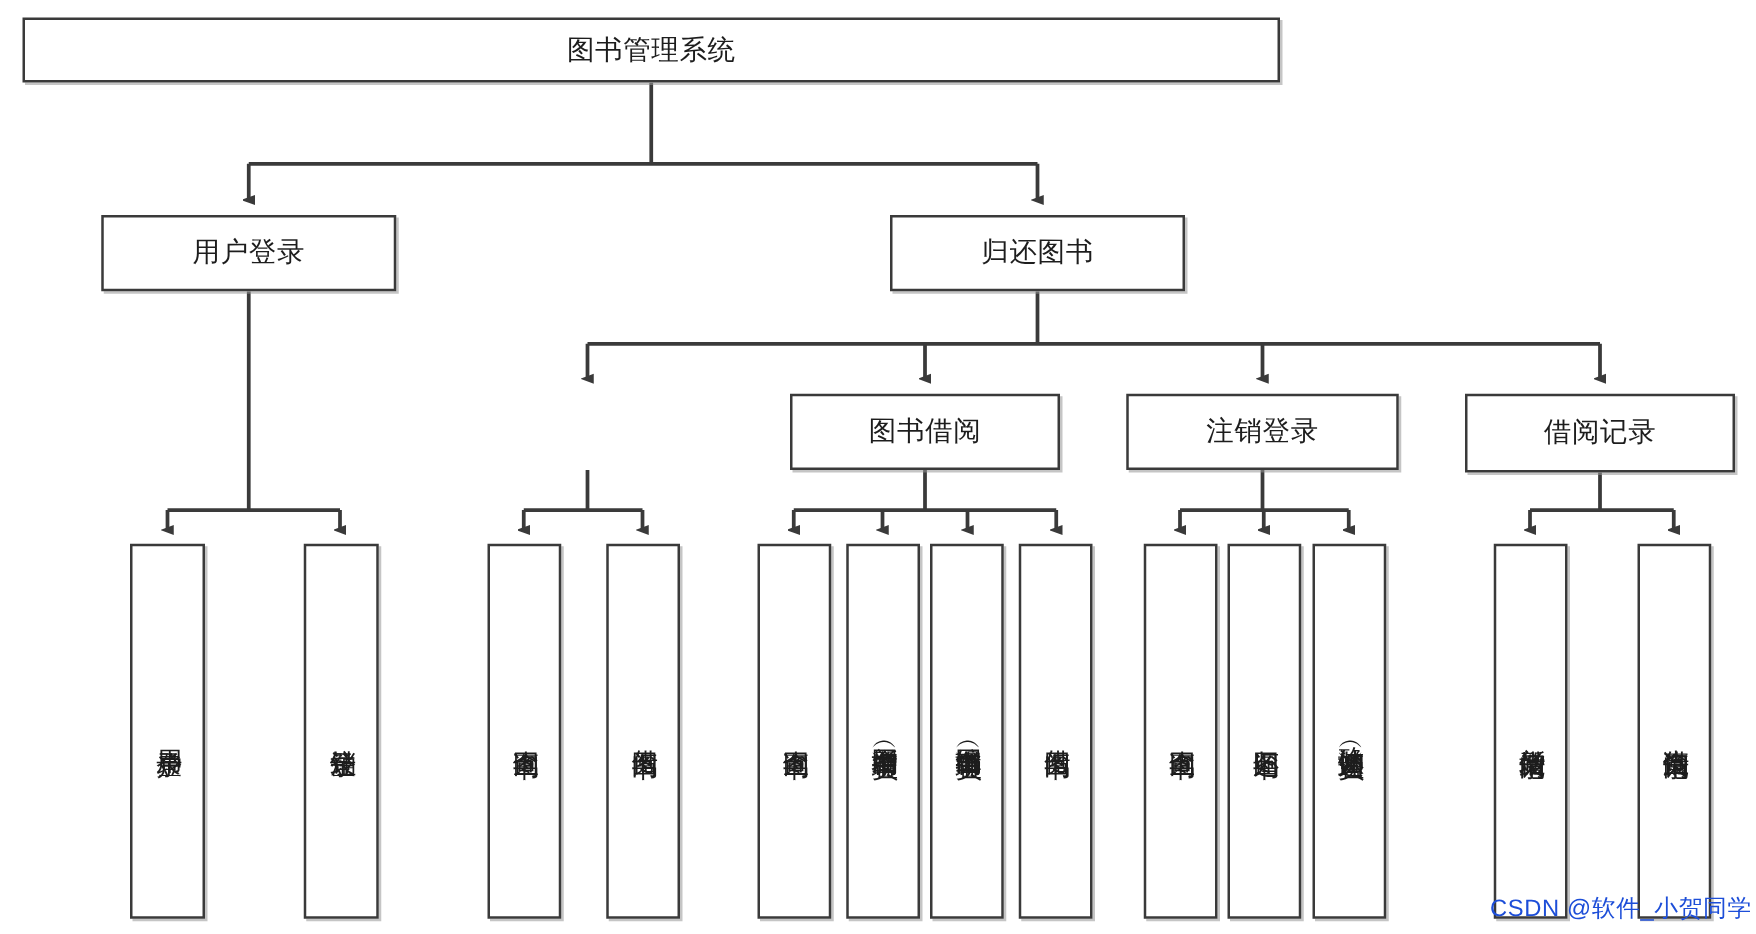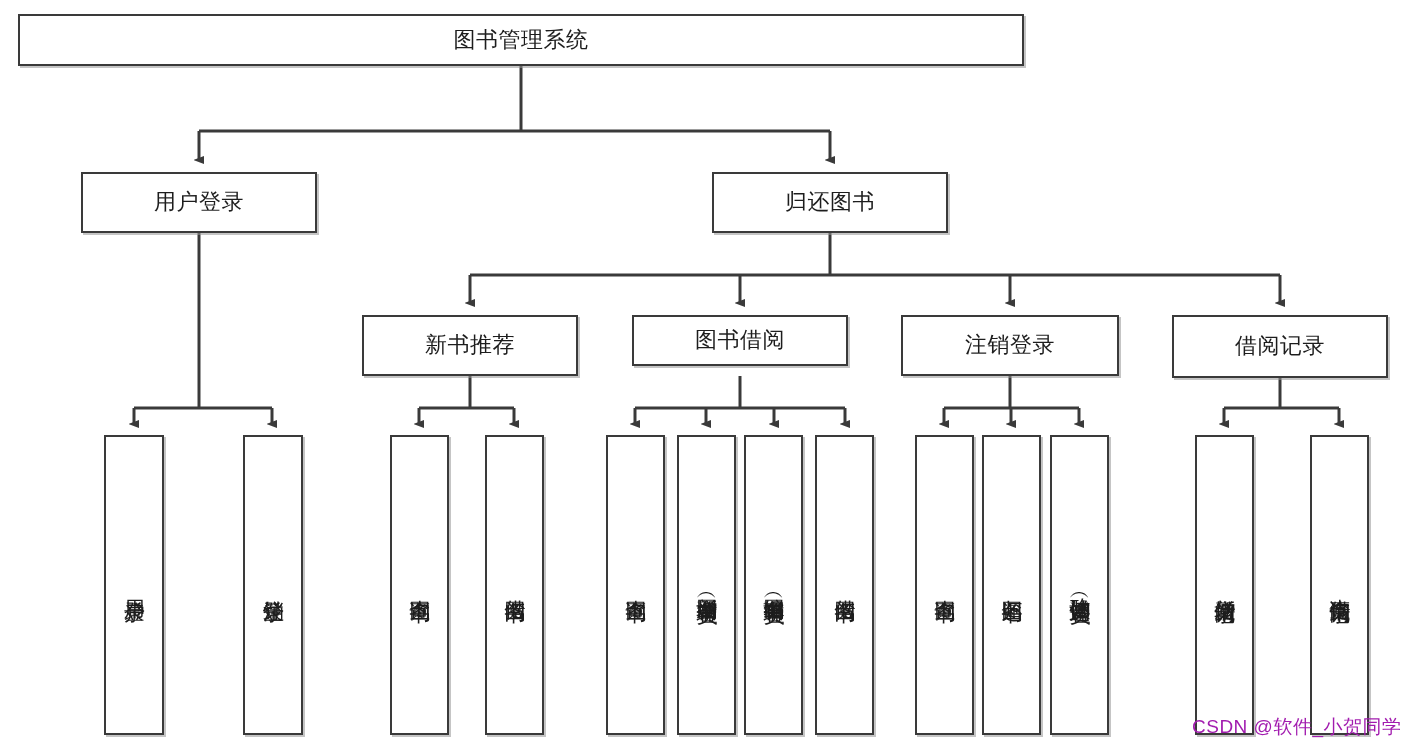--- a/index.html
+++ b/index.html
@@ -47,21 +47,21 @@
     writing-mode: vertical-rl;
     text-orientation: upright;
     font-size: 21px;
     line-height: 1.28;
     letter-spacing: 1px;
     white-space: normal;
     max-height: 100%;
   }
   .watermark {
     position: absolute;
-    color: #a21caf;
+    color: #1d4ed8;
     font-size: 19px;
     letter-spacing: 0.5px;
     white-space: nowrap;
     user-select: none;
   }
 </style>
 </head>
 <body>
 
 <div id="canvas">
@@ -120,24 +120,21 @@
     <span class="label">图书管理系统</span>
   </div>
 
   <div class="node" style="left:81px; top:172px; width:236px; height:61px;">
     <span class="label">用户登录</span>
   </div>
   <div class="node" style="left:712px; top:172px; width:236px; height:61px;">
     <span class="label">归还图书</span>
   </div>
 
-  <div class="node" style="left:362px; top:315px; width:216px; height:61px;">
-    <span class="label">新书推荐</span>
-  </div>
-  <div class="node" style="left:632px; top:315px; width:216px; height:51px;">
+  <div class="node" style="left:632px; top:315px; width:216px; height:61px;">
     <span class="label">图书借阅</span>
   </div>
   <div class="node" style="left:901px; top:315px; width:218px; height:61px;">
     <span class="label">注销登录</span>
   </div>
   <div class="node" style="left:1172px; top:315px; width:216px; height:63px;">
     <span class="label">借阅记录</span>
   </div>
 
   <div class="node leaf" style="left:104px; top:435px; width:60px; height:300px;">

